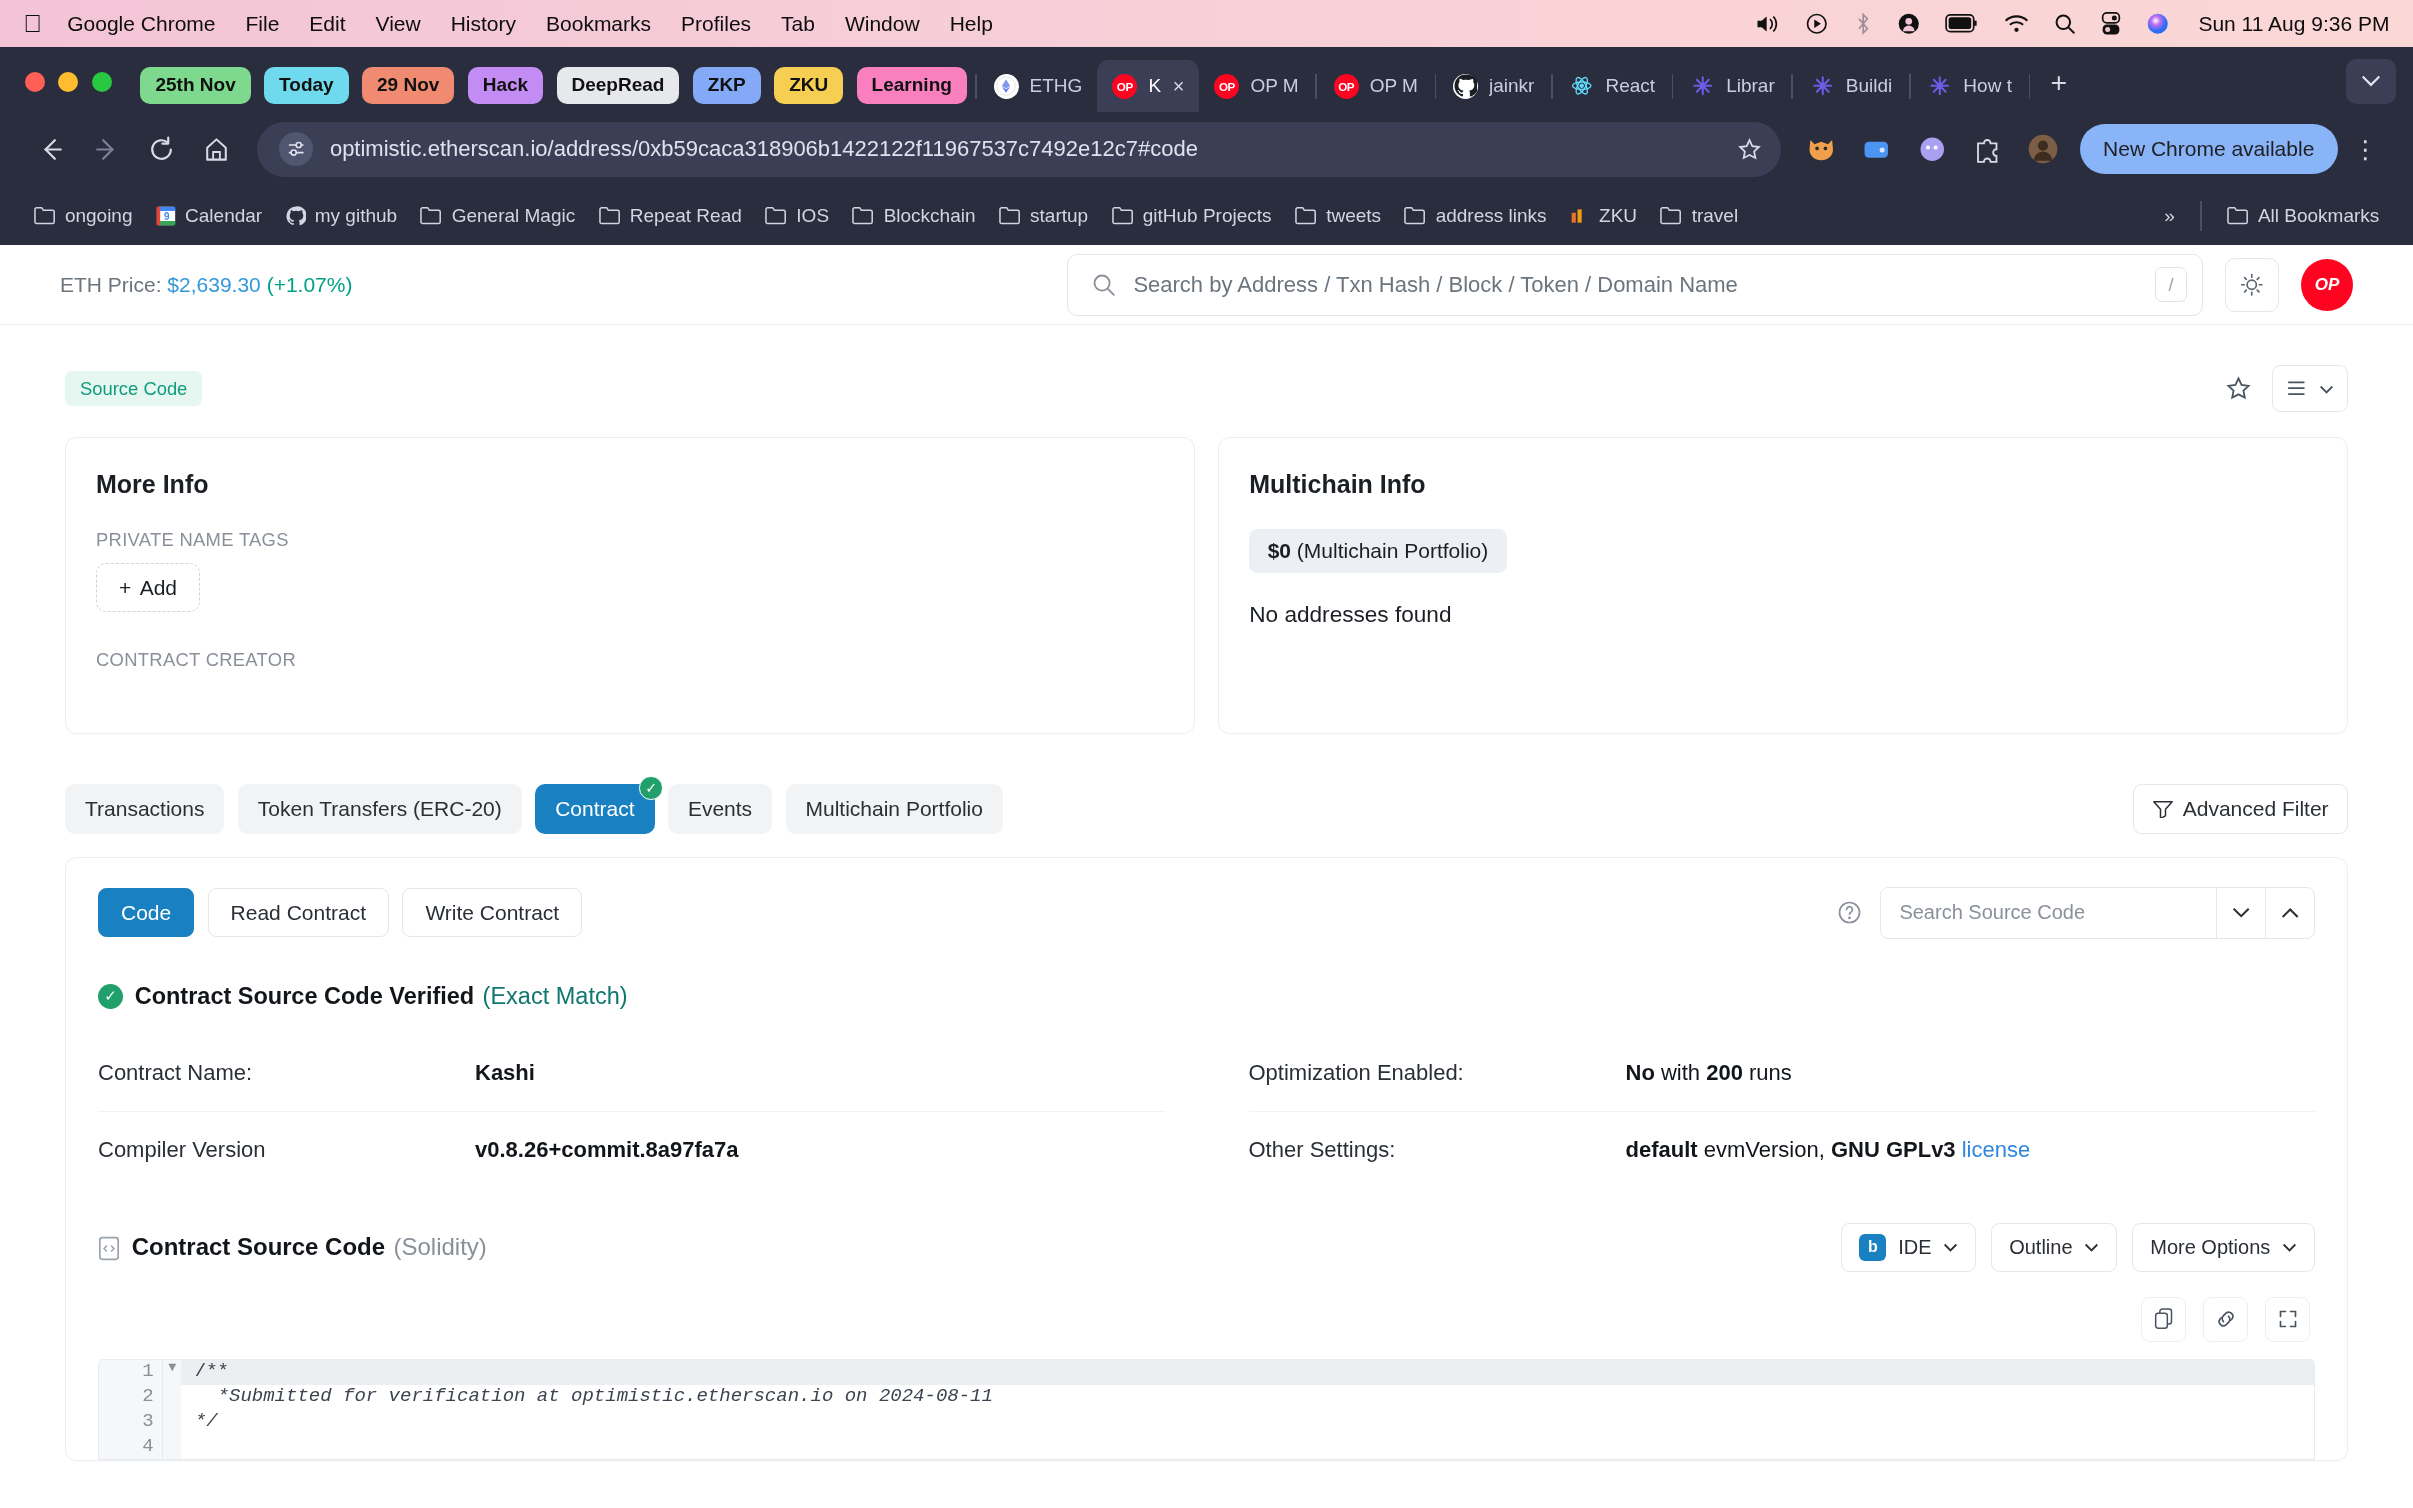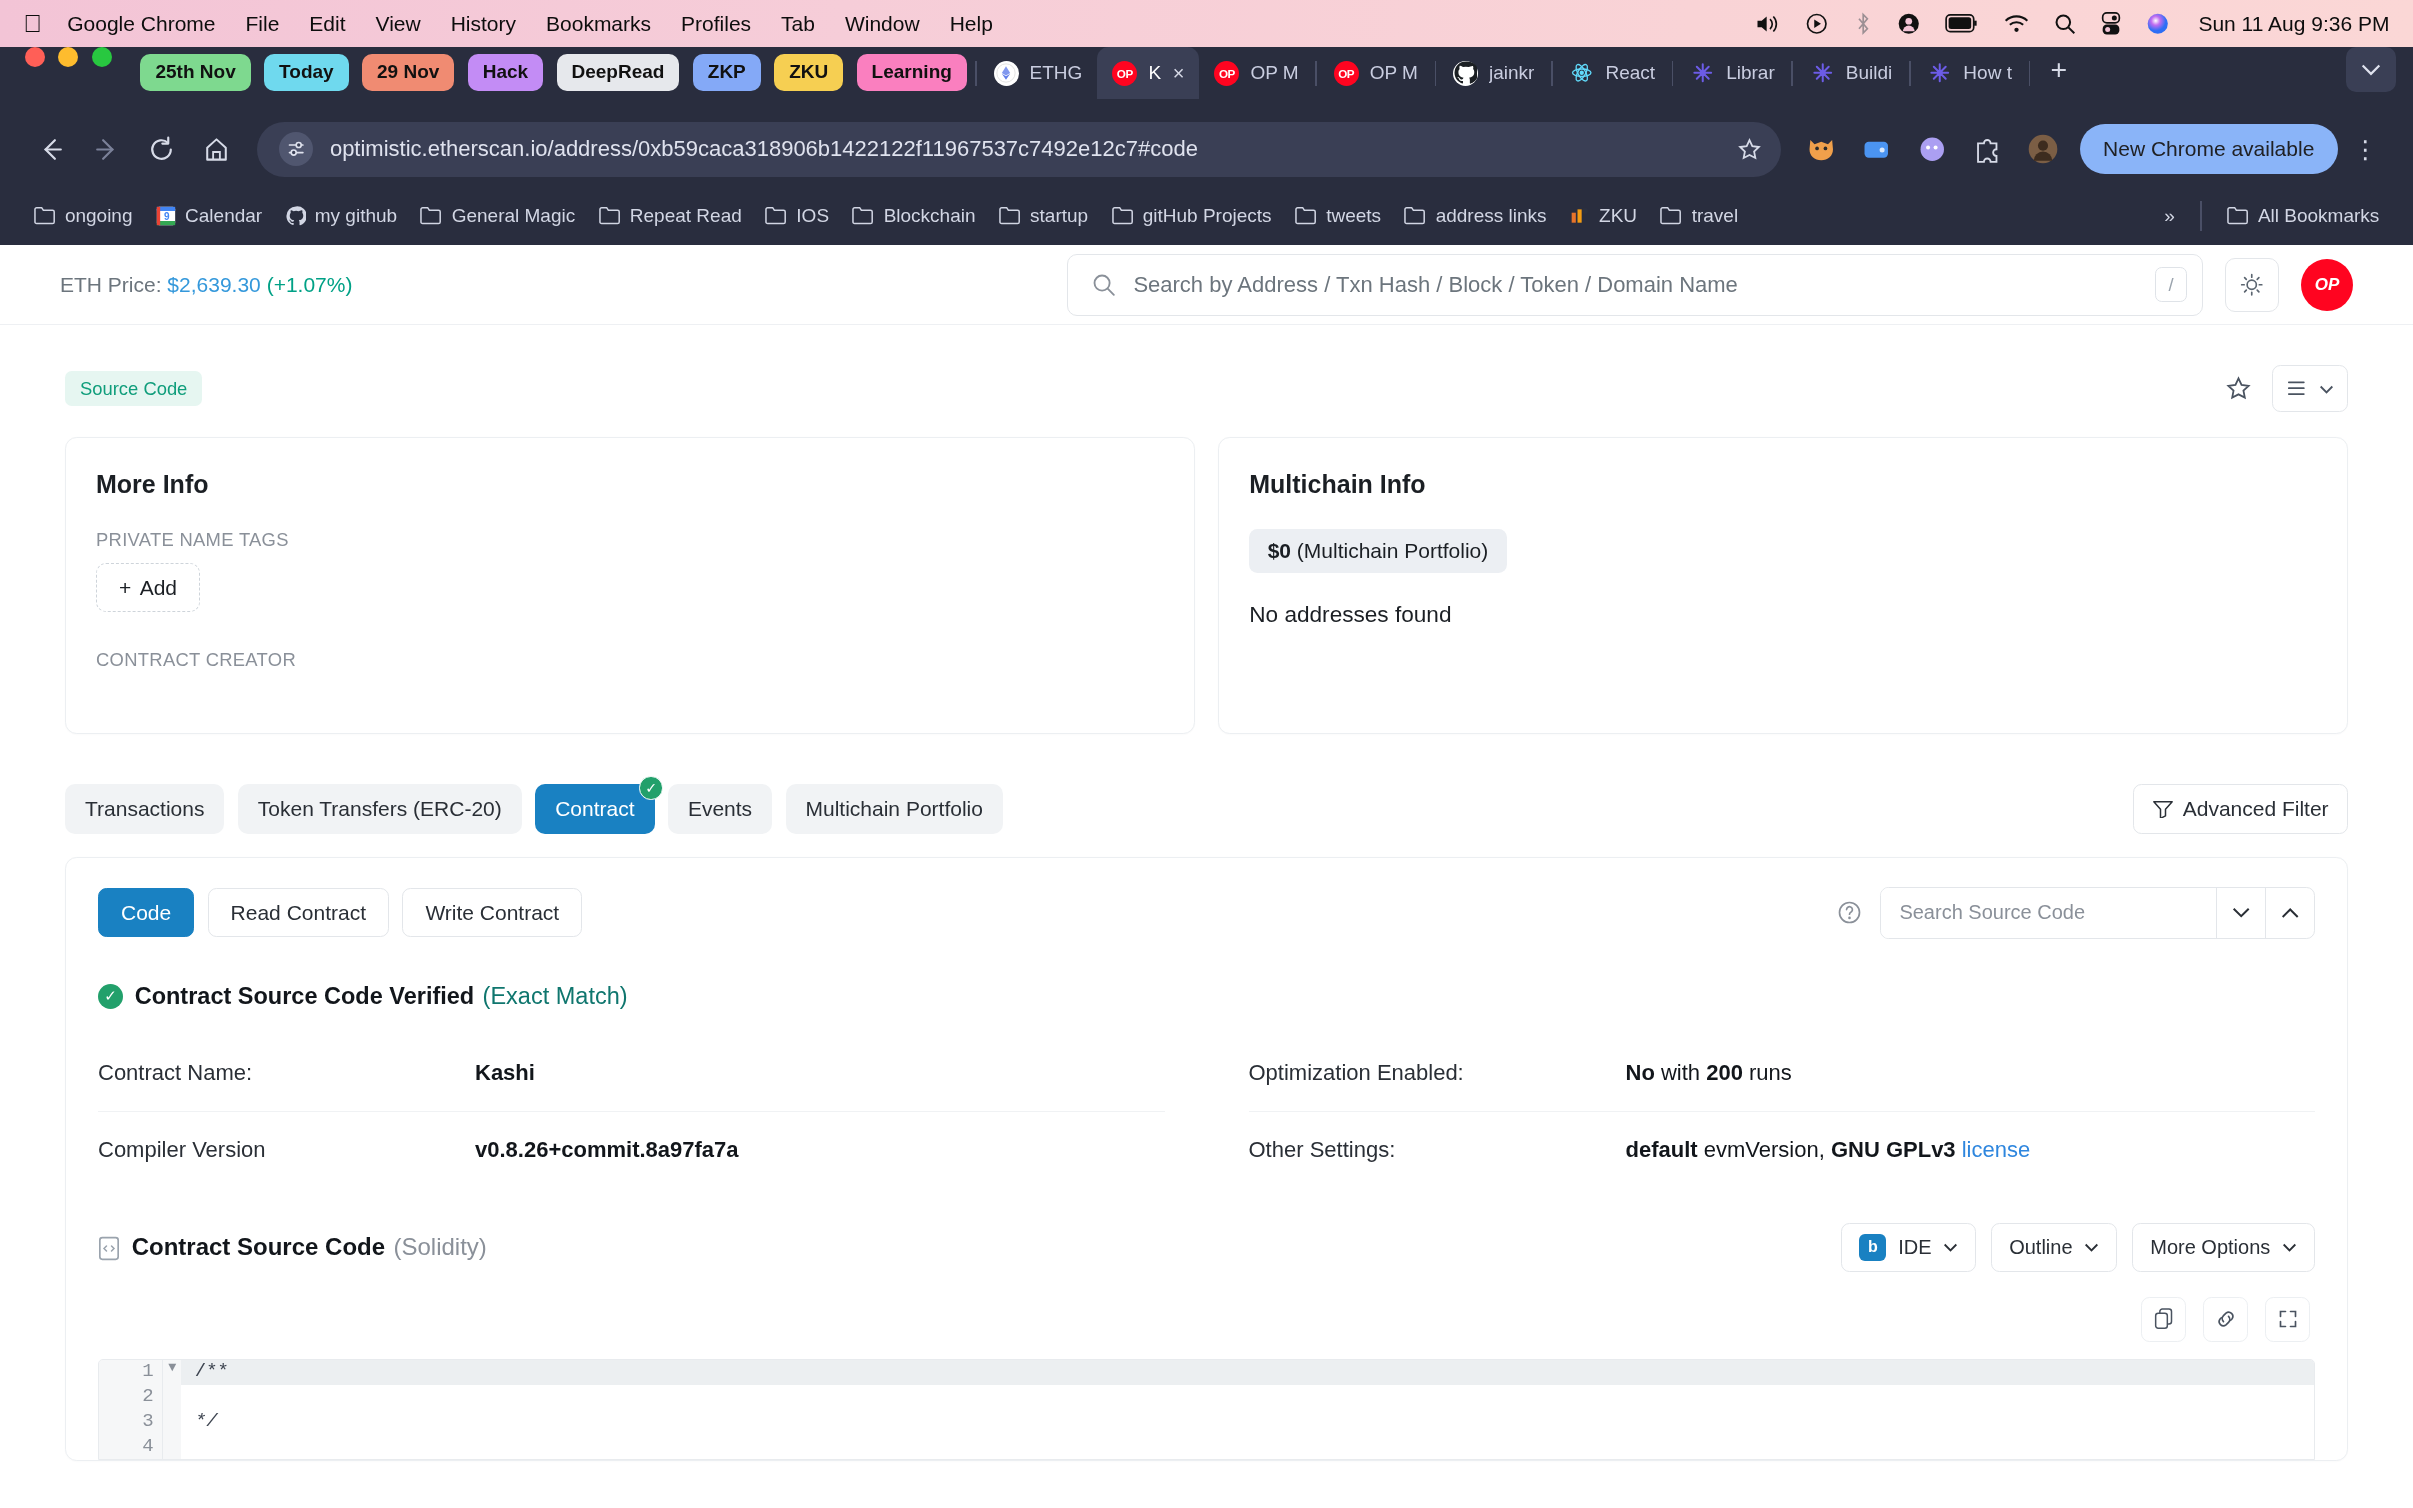--- a/index.html
+++ b/index.html
@@ -26,22 +26,22 @@
   .menubar .spacer { flex: 1; }
   .menubar .sysicon { margin-left: 25px; display: inline-flex; align-items: center; }
   .menubar .clock { margin-left: 28.5px; font-size: 21px; white-space: nowrap; }
 
   
   .chrome { background: #292d3e; }
 
   .tabstrip {
     height: 65px;
     display: flex;
-    align-items: flex-start;
-    padding: 0 17px 0 25px;
+    align-items: flex-end;
+    padding: 12px 17px 0 25px;
     position: relative;
   }
   .traffic { display: flex; align-items: center; gap: 13.4px; padding-bottom: 20px; margin-right: 22px; }
   .dot { width: 20px; height: 20px; border-radius: 50%; }
   .dot.red { background: #ff5f57; }
   .dot.yellow { background: #febc2e; }
   .dot.green { background: #28c840; }
 
   .tabs-scroll { display: flex; align-items: flex-end; gap: 0; flex: 1; min-width: 0; overflow: hidden; }
 
@@ -1008,20 +1008,21 @@
 
         <div class="codebox">
           <div class="codeline hl">
             <span class="gutter">1</span>
             <span class="fold">▼</span>
             <span class="ctext plain">/**</span>
           </div>
           <div class="codeline">
             <span class="gutter">2</span>
             <span class="fold"></span>
+            <span class="ctext">  *Submitted for verification at optimistic.etherscan.io on 2024-08-11</span>
           </div>
           <div class="codeline">
             <span class="gutter">3</span>
             <span class="fold"></span>
             <span class="ctext">*/</span>
           </div>
           <div class="codeline">
             <span class="gutter">4</span>
             <span class="fold"></span>
             <span class="ctext plain"></span>

